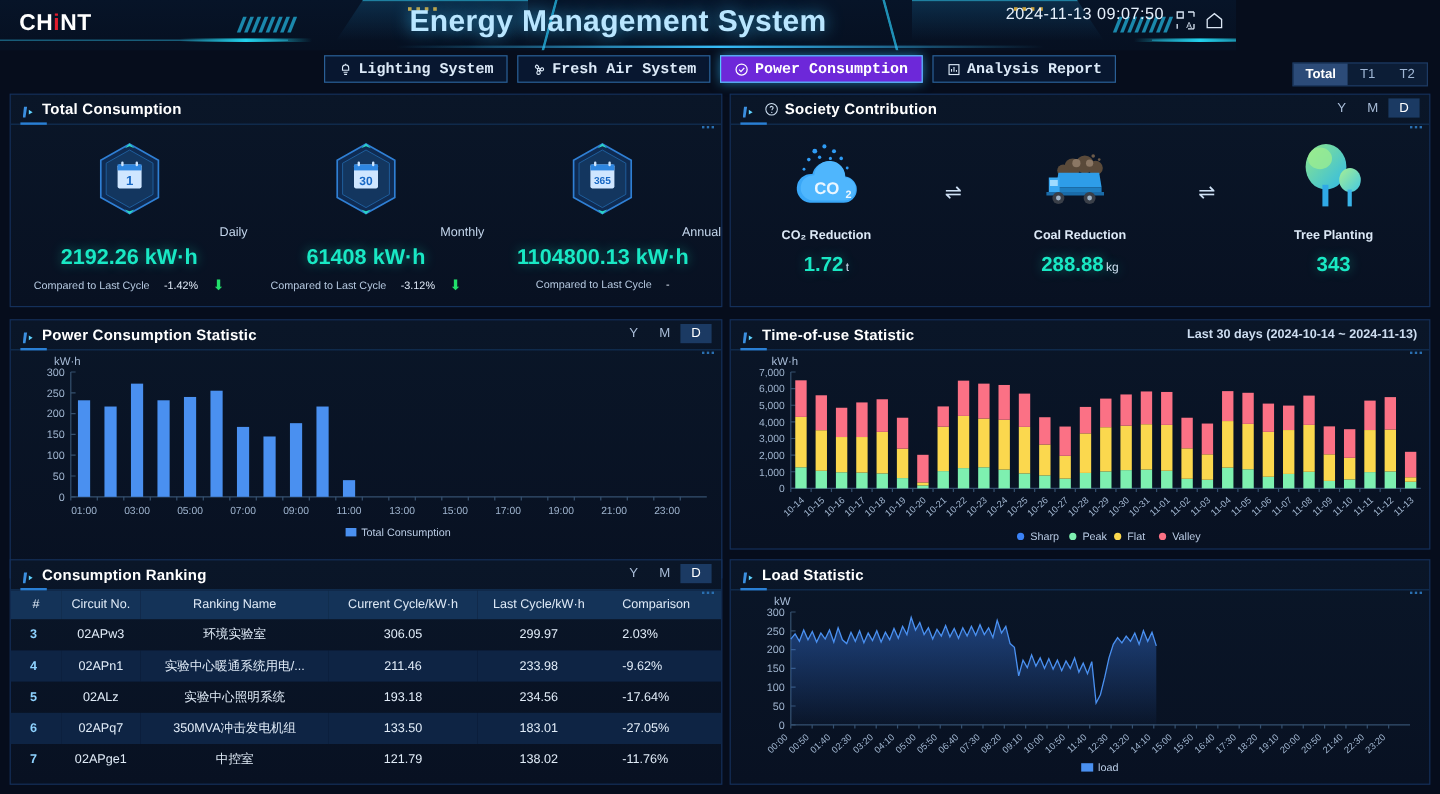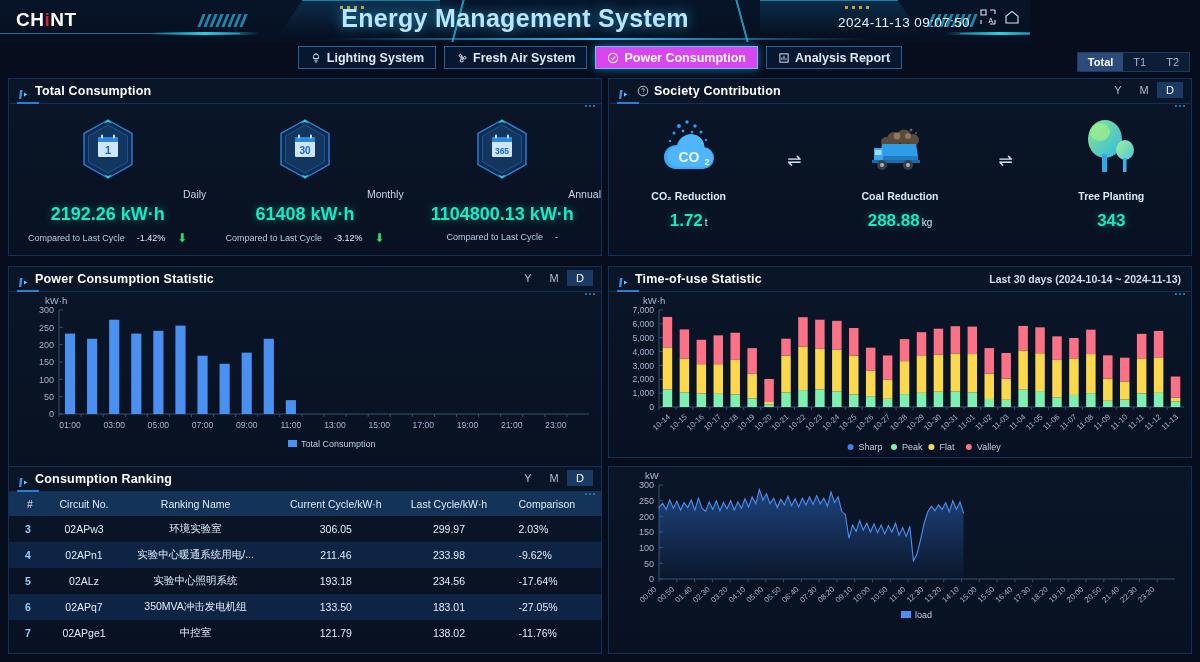--- a/index.html
+++ b/index.html
@@ -53,44 +53,44 @@
   .dots4 { position:absolute; top:6px; display:flex; gap:4px; }
   .dots4.a { left: 340px; } .dots4.b { left: 845px; }
   .dots4 i { width:3px; height:3px; background:#caa23c; display:block; }
   .app-title {
     position: absolute; left: 0; right: 0; top: 4px; text-align: center;
     font-size: 25px; font-weight: bold; color: #b9e6ff;
     text-shadow: 0 0 14px rgba(56,189,248,.75);
     letter-spacing: .3px;
   }
   .hdr-time {
-    position: absolute; right: 60px; top: 15px;
+    position: absolute; right: 60px; top: 4px;
     font-size: 13.5px; color: #e6f0fb; letter-spacing: .4px;
   }
   .hdr-icons { position: absolute; right: 10px; top: 9px; display:flex; gap:8px; }
   .hdr-icons svg { display:block; }
   .title-underline {
     position:absolute; top:38px; left:330px; width:540px; height:2px;
     background: linear-gradient(90deg,rgba(14,165,233,0),#38bdf8,rgba(14,165,233,0));
   }
 
   
   .tabbar {
     position: absolute; top: 46px; left: 0; width: 1200px;
-    display: flex; justify-content: center; gap: 8px; z-index: 5;
+    display: flex; justify-content: center; gap: 8px; z-index: 5; font-family: Liberation Mono, monospace;
   }
   .tab {
     display: flex; align-items: center; gap: 5px;
     height: 23px; padding: 0 11px;
     border: 1px solid #2a5f96; background: rgba(9,26,52,.85);
     color: #dceaf8; font-size: 12.5px; font-weight: bold;
     cursor: pointer; white-space: nowrap;
   }
   .tab.active {
-    background: #d946ef; border-color: #55c7fb; color: #ffffff;
+    background: #6d28d9; border-color: #55c7fb; color: #ffffff;
     box-shadow: 0 0 10px rgba(49,181,245,.6);
   }
   .tab svg { display:block; }
 
   
   .tt-group {
     position:absolute; right: 10px; top: 52px; display:flex;
     background: rgba(13,31,58,.9); border:1px solid #1d3a63; z-index:6;
   }
   .tt-group .seg {
@@ -881,20 +881,35 @@
           <td><span class="ellipsis">中控室</span></td>
           <td>121.79</td>
           <td>138.02</td>
           <td class="cmp">-11.76%</td>
         </tr>
       </tbody>
   </table>
 </div>
 
 <div class="panel" id="panel-load">
+  <div class="panel-head">
+    <span class="ph-mark">
+      <svg width="11" height="11" viewBox="0 0 11 11">
+          <path d="M1 1l2.6 0-1.4 9L0 10z" fill="#3b8fe0"></path>
+          <path d="M5 3.5l3.2 2-3.2 2z" fill="#5fd2ff"></path>
+        </svg>
+    </span>
+    <span class="panel-title">Load Statistic</span>
+    <span class="ph-accent"></span>
+    <span class="ph-dots">
+        <i></i>
+        <i></i>
+        <i></i>
+      </span>
+  </div>
   <div class="chart-area">
     <svg id="svg-load" width="584" height="163" viewBox="0 0 584 163">
         <text x="36" y="12" font-size="9.5" fill="#a9bdd8">kW</text>
         <line x1="50" y1="112" x2="54" y2="112" stroke="#35506f" stroke-width="1"></line>
         <text x="45" y="115.2" font-size="9" fill="#9fb4ce" text-anchor="end">0</text>
         <line x1="50" y1="96.33333333333333" x2="54" y2="96.33333333333333" stroke="#35506f" stroke-width="1"></line>
         <text x="45" y="99.53333333333333" font-size="9" fill="#9fb4ce" text-anchor="end">50</text>
         <line x1="50" y1="80.66666666666667" x2="54" y2="80.66666666666667" stroke="#35506f" stroke-width="1"></line>
         <text x="45" y="83.86666666666667" font-size="9" fill="#9fb4ce" text-anchor="end">100</text>
         <line x1="50" y1="65" x2="54" y2="65" stroke="#35506f" stroke-width="1"></line>

